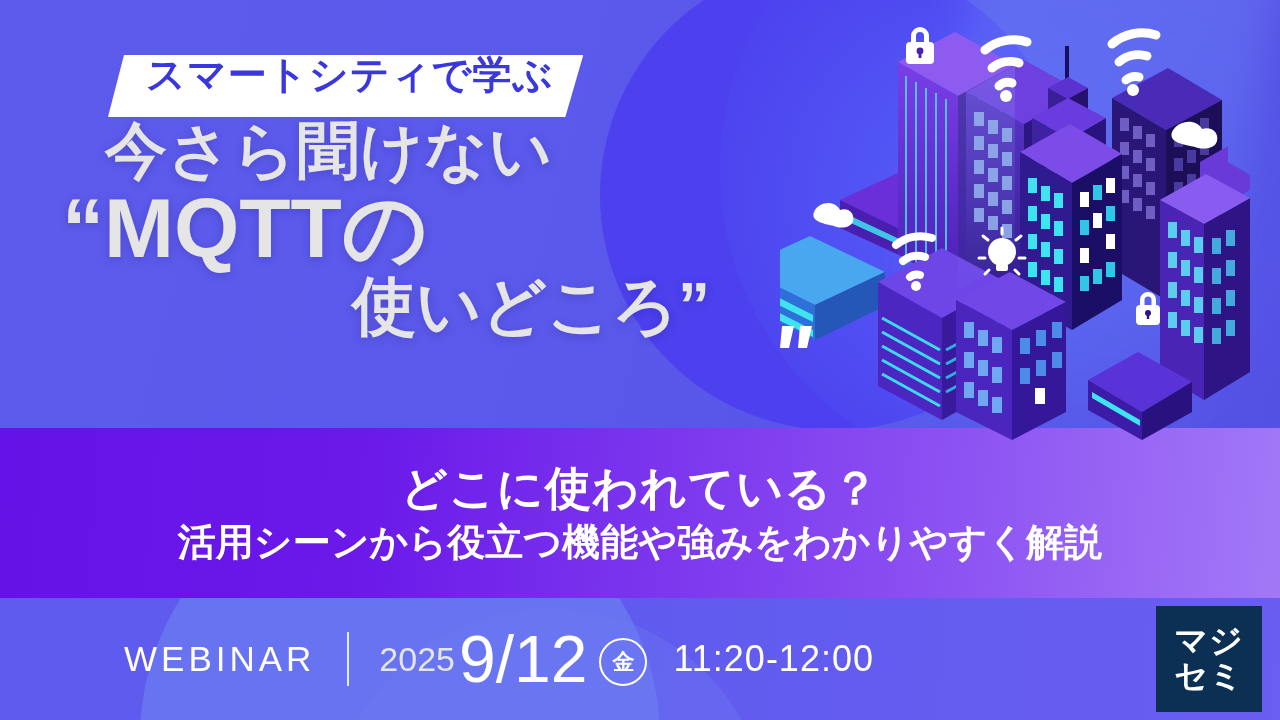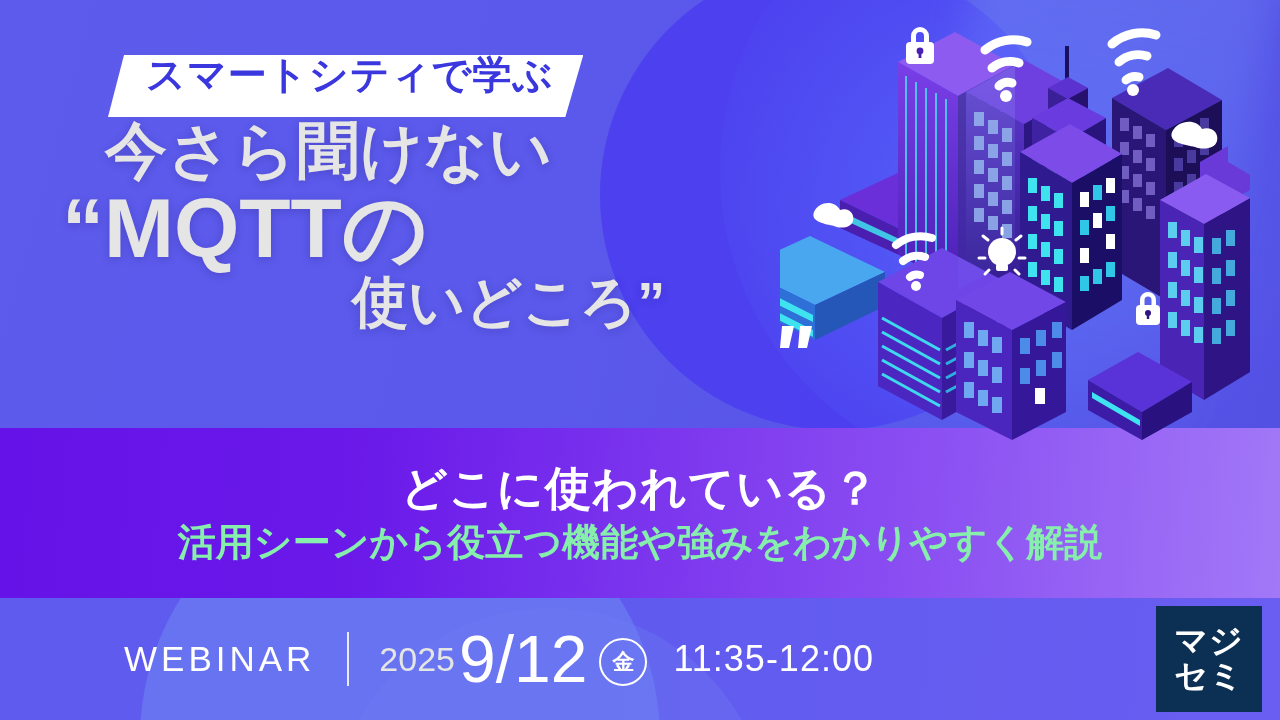--- a/index.html
+++ b/index.html
@@ -63,34 +63,34 @@
   }
 
   
   .headline{position:absolute;left:0;top:120px;width:880px;z-index:5;}
   .h-line{
     color:#e5e5e5;font-weight:bold;white-space:nowrap;line-height:1;
     text-shadow:0 2px 10px rgba(20,12,90,.22);
   }
   .h1{font-size:62px;padding-left:105px;letter-spacing:1px;}
   .h2{font-size:84px;padding-left:62px;margin-top:4px;letter-spacing:0px;}
-  .h3{font-size:56px;padding-left:352px;margin-top:4px;letter-spacing:0px;}
+  .h3{font-size:64px;padding-left:352px;margin-top:4px;letter-spacing:0px;}
 
   
   .mid-wrap{
     position:absolute;left:0;top:428px;width:1280px;height:170px;
     display:flex;flex-direction:column;align-items:center;justify-content:center;
     z-index:5;
   }
   .mid1{
     color:#FFFFFF;font-size:46px;font-weight:bold;line-height:1;
     letter-spacing:1px;white-space:nowrap;margin-bottom:12px;
   }
   .mid2{
-    color:#86efac;font-size:38px;font-weight:bold;line-height:1;
+    color:#ffffff;font-size:38px;font-weight:bold;line-height:1;
     letter-spacing:0px;white-space:nowrap;
   }
 
   
   .footer{
     position:absolute;left:0;top:598px;width:1280px;height:122px;
     display:flex;align-items:center;z-index:5;
   }
   .webinar{
     color:#FFFFFF;font-size:35px;letter-spacing:4px;margin-left:124px;font-weight:400;
@@ -468,21 +468,21 @@
   </div>
 
   <div class="footer">
     <span class="webinar">WEBINAR</span>
     <span class="divider"></span>
     <span class="year">2025</span>
     <span class="bigdate">9/12</span>
     <span class="daycircle">
       <span>金</span>
     </span>
-    <span class="timerange">11:35-12:00</span>
+    <span class="timerange">11:20-12:00</span>
   </div>
 
   <div class="logo">
     <span>マジ</span>
     <span>セミ</span>
   </div>
 
 </div>
 
 </body></html>

